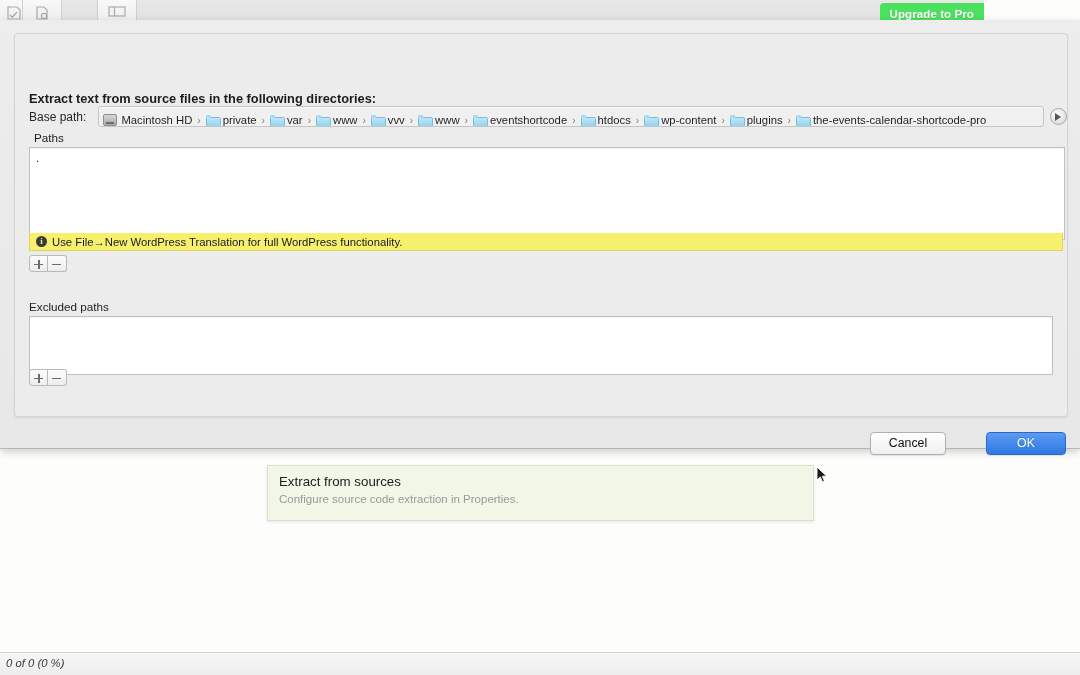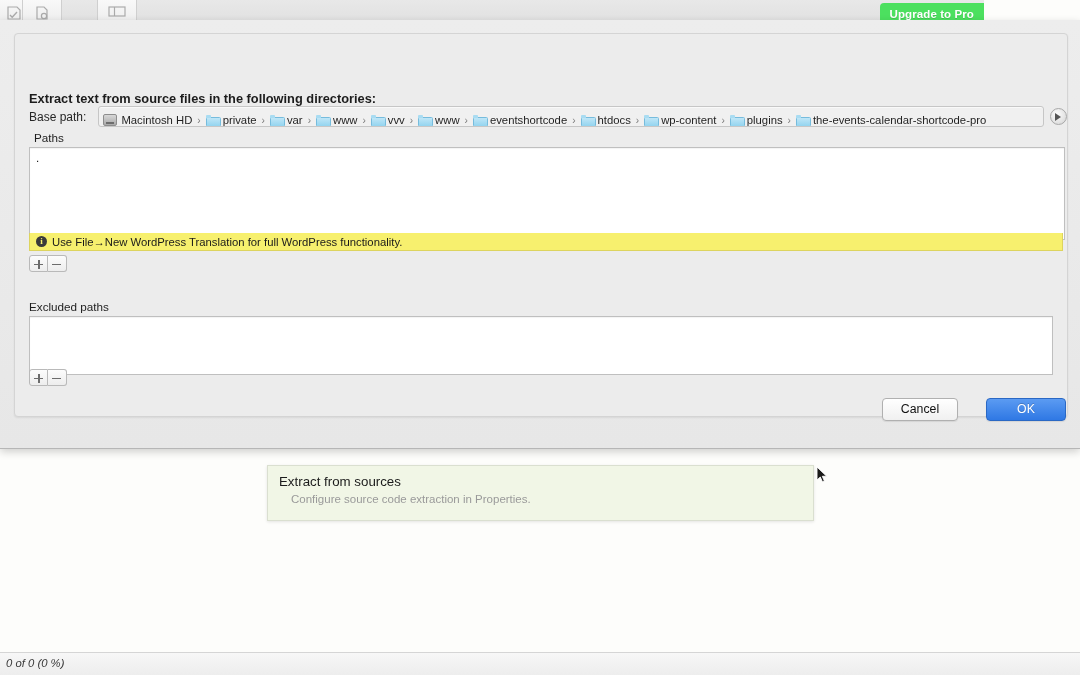--- a/index.html
+++ b/index.html
@@ -316,22 +316,23 @@
     height: 57px;
     background: #ffffff;
     border: 1px solid #bfbfbf;
     box-shadow: 0 1px 1px rgba(0,0,0,.05) inset;
   }
   #excluded-seg { left: 14px; top: 335px; }
 
   
   #btn-row {
     position: absolute;
-    right: 14px; top: 378px;
-    display: flex;
+    right: 14px; top: 412px;
+    display: flex;
+    gap: 12px;
   }
   .dlg-btn {
     height: 21px;
     min-width: 74px;
     border-radius: 4px;
     font-size: 12.3px;
     line-height: 21px;
     text-align: center;
     border: 1px solid #b0b0b0;
     background: linear-gradient(#ffffff, #f0f0f0);
@@ -362,21 +363,20 @@
     position: absolute;
     left: 11px; top: 8px;
     font-size: 13.3px;
     color: #1b1b1b;
   }
   #popover-sub {
     position: absolute;
     left: 11px; top: 27px;
     font-size: 11.5px;
     color: #9a9a9a;
-    margin-left: 12px;
   }
 
   
   #statusbar {
     position: absolute;
     left: 0; bottom: 0;
     width: 1080px;
     height: 22px;
     background: linear-gradient(#f7f7f7, #ededed);
     border-top: 1px solid #d5d5d5;

